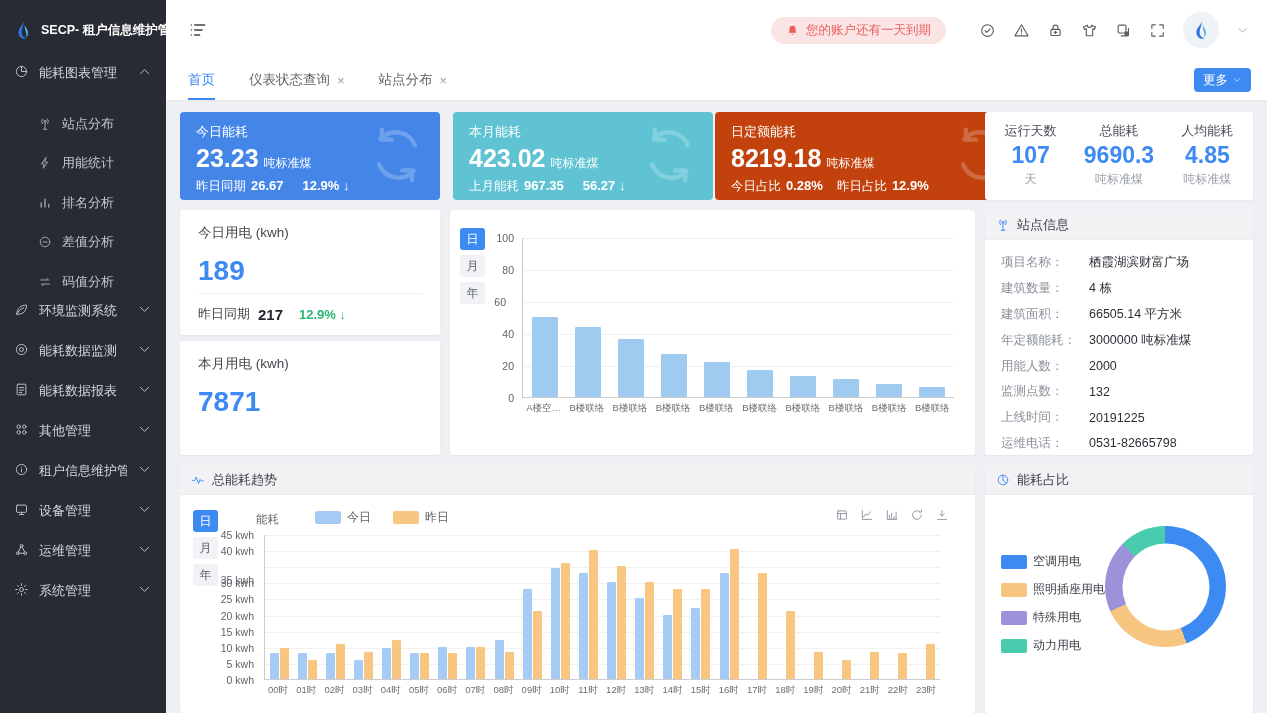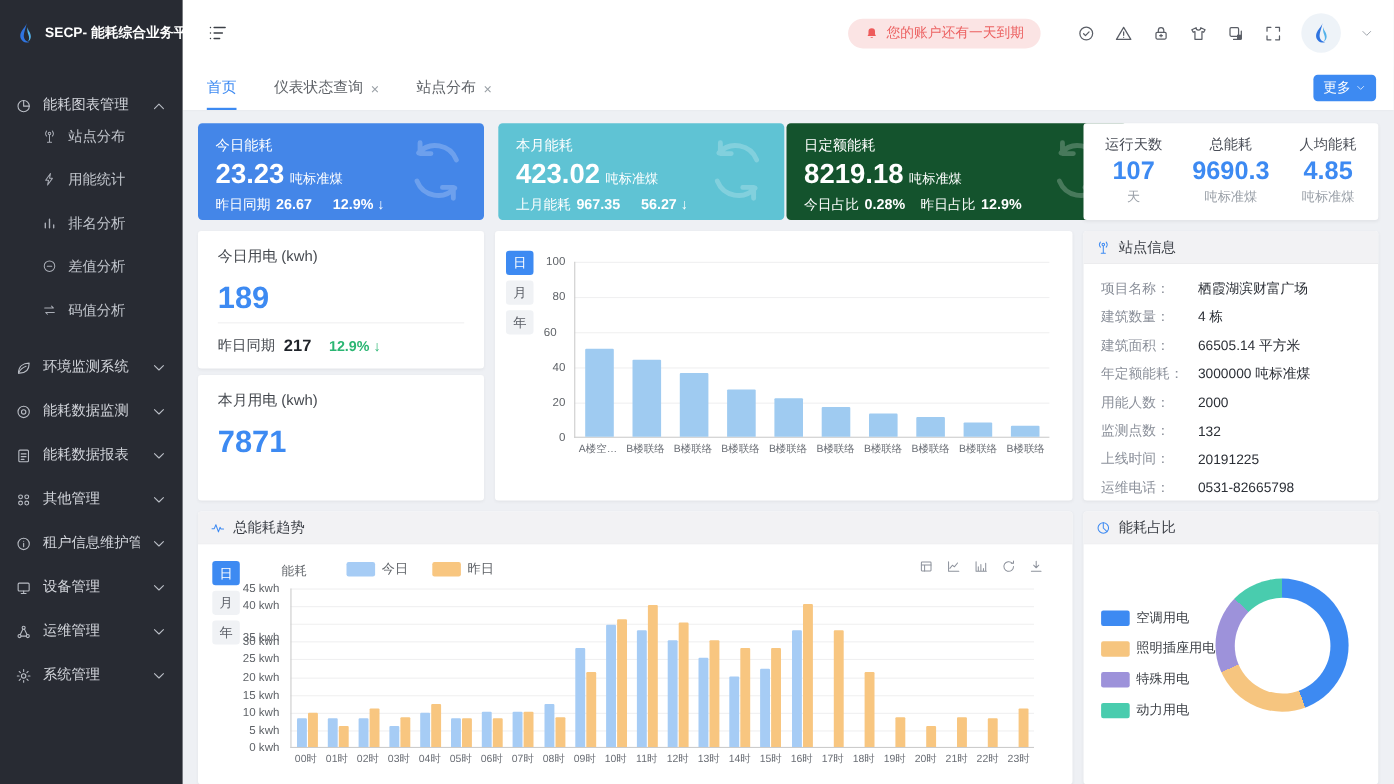--- a/index.html
+++ b/index.html
@@ -7,21 +7,21 @@
     font-family:"Liberation Sans","DejaVu Sans",sans-serif; font-size:13px; color:#303133; background:#eef0f4; }
   .ic { display:inline-flex; align-items:center; justify-content:center; }
   .ic svg { width:16px; height:16px; display:block; }
 
   
   #sidebar { position:absolute; left:0; top:0; width:166px; height:713px; background:#282b33; z-index:5; }
   .logo { display:flex; align-items:center; gap:7px; height:60px; padding:0 12px; }
   .logo .ic svg { width:22px; height:22px; }
   .logo-text { color:#fff; font-size:12.5px; font-weight:700; white-space:nowrap; letter-spacing:0; }
   #side-menu { padding-top:4px; }
-  .sgroup { display:flex; align-items:flex-end; gap:10px; height:40px; padding:0 14px; color:#d2d5db; cursor:pointer; font-size:13px; }
+  .sgroup { display:flex; align-items:flex-start; gap:10px; height:40px; padding:0 14px; color:#d2d5db; cursor:pointer; font-size:13px; }
   .sgroup .g-label { flex:1; white-space:nowrap; overflow:hidden; }
   .sgroup .ic { color:#b9bdc5; } .sgroup .ic svg { width:15px; height:15px; }
   .chev { color:#8f939b; } .chev svg { width:11px; height:11px; }
   .chev.up svg { transform:rotate(180deg); }
   .schild { display:flex; align-items:center; gap:10px; height:39.5px; padding:0 14px 0 38px; color:#c2c6cd; cursor:pointer; font-size:13px; }
   .schild .ic { color:#a9adb6; } .schild .ic svg { width:14px; height:14px; }
 
   
   #main { position:absolute; left:166px; top:0; width:1101px; height:713px; }
   #topbar { height:60px; background:#fff; display:flex; align-items:center; padding:0 18px 0 22px; }
@@ -119,21 +119,21 @@
 <div id="app">
 
   <aside id="sidebar">
     <div class="logo">
       <span class="ic">
           <svg viewBox="0 0 24 24">
             <path d="M13.5 2c-1 4.5-6.5 7-6.5 13a6.5 6.5 0 0 0 9 6c-3.5-.5-5.5-3-5.5-6.5S12.5 7.5 13.5 2z" fill="#2f74e0"></path>
             <path d="M14 6c.5 3.5 3.5 5 3.5 9.5a5.5 5.5 0 0 1-3 5c1.8-2 1.5-4.5.5-7S13.8 8.5 14 6z" fill="#53b2ea"></path>
           </svg>
         </span>
-      <span class="logo-text">SECP- 能耗综合业务平台</span>
+      <span class="logo-text">SECP- 租户信息维护管理</span>
     </div>
     <nav id="side-menu">
         <div class="sgroup">
           <span class="ic">
             <svg viewBox="0 0 24 24" fill="none" stroke="currentColor" stroke-width="1.6" stroke-linecap="round" stroke-linejoin="round">
               <circle cx="12" cy="12" r="8.2"></circle>
               <path d="M12 3.8V12h8.2"></path>
             </svg>
           </span>
           <span class="g-label">能耗图表管理</span>
@@ -420,21 +420,21 @@
                 <path d="M18.5 8.5A7.5 7.5 0 0 0 6 6.2M6.5 2.8v3.6h3.6M5.5 15.5A7.5 7.5 0 0 0 18 17.8M17.5 21.2v-3.6h-3.6"></path>
               </svg>
             </span>
             <div class="sc-title">本月能耗</div>
             <div class="sc-value">423.02<span class="sc-unit">吨标准煤</span></div>
             <div class="sc-sub">
               <span>上月能耗<b>967.35</b></span>
               <span><b>56.27 ↓</b></span>
             </div>
           </div>
-          <div class="stat-card" style="left: 549px; top: 12px; width: 309px; background: #14532d;">
+          <div class="stat-card" style="left: 549px; top: 12px; width: 309px; background: #c2410c;">
             <span class="ic watermark">
               <svg viewBox="0 0 24 24" fill="none" stroke="currentColor" stroke-width="1.6" stroke-linecap="round" stroke-linejoin="round">
                 <path d="M18.5 8.5A7.5 7.5 0 0 0 6 6.2M6.5 2.8v3.6h3.6M5.5 15.5A7.5 7.5 0 0 0 18 17.8M17.5 21.2v-3.6h-3.6"></path>
               </svg>
             </span>
             <div class="sc-title">日定额能耗</div>
             <div class="sc-value">8219.18<span class="sc-unit">吨标准煤</span></div>
             <div class="sc-sub">
               <span>今日占比<b>0.28%</b></span>
               <span>昨日占比<b>12.9%</b></span>

